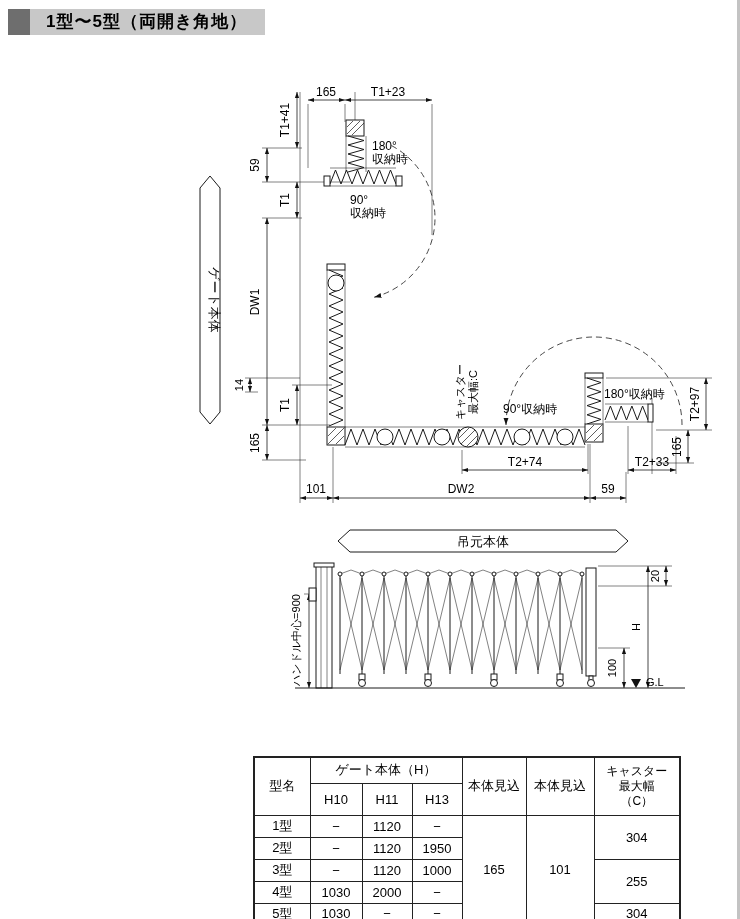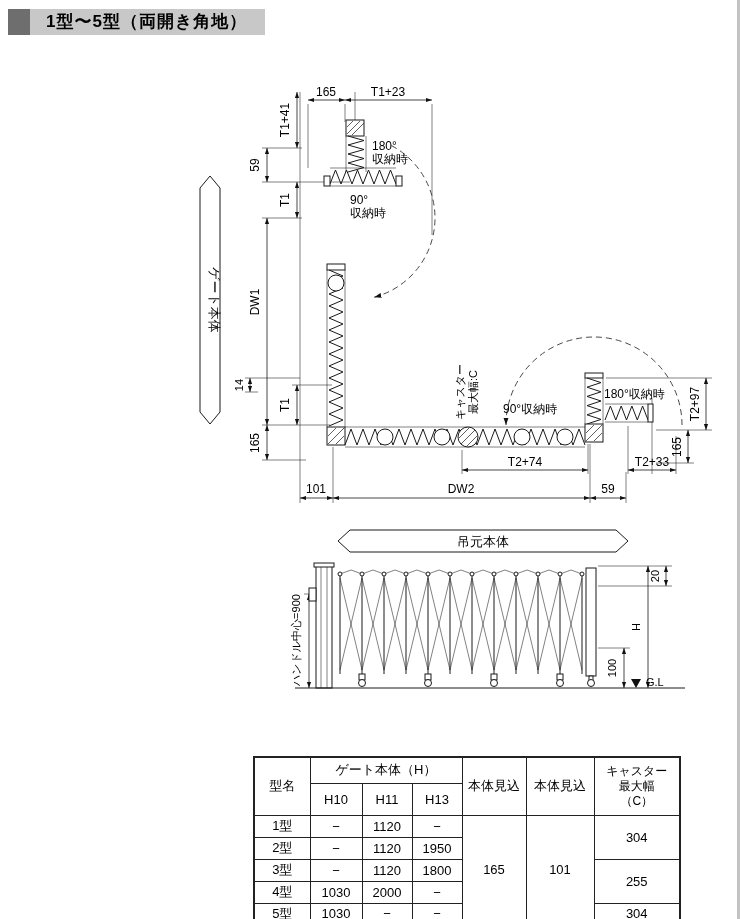--- a/index.html
+++ b/index.html
@@ -253,21 +253,21 @@
     <tr>
       <td>2型</td>
       <td>−</td>
       <td>1120</td>
       <td>1950</td>
     </tr>
     <tr>
       <td>3型</td>
       <td>−</td>
       <td>1120</td>
-      <td>1800</td>
+      <td>1000</td>
       <td rowspan="2">255</td>
     </tr>
     <tr>
       <td>4型</td>
       <td>1030</td>
       <td>2000</td>
       <td>−</td>
     </tr>
     <tr>
       <td>5型</td>

